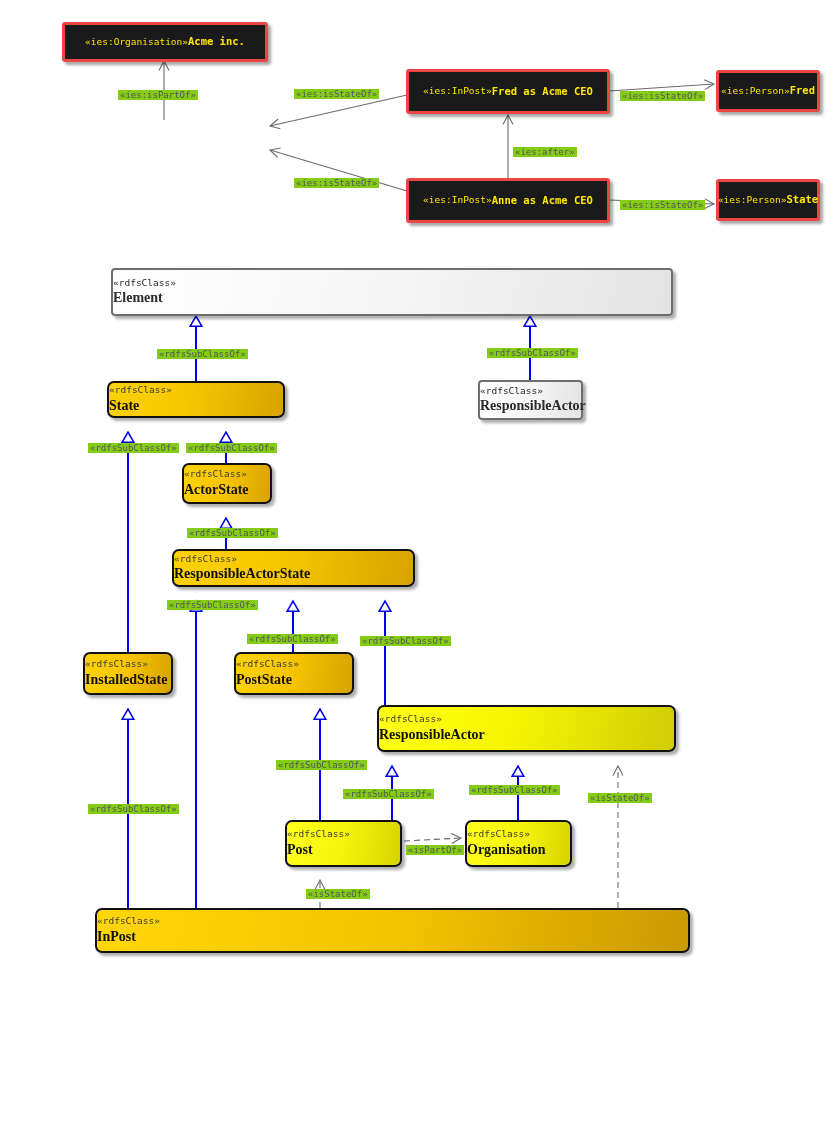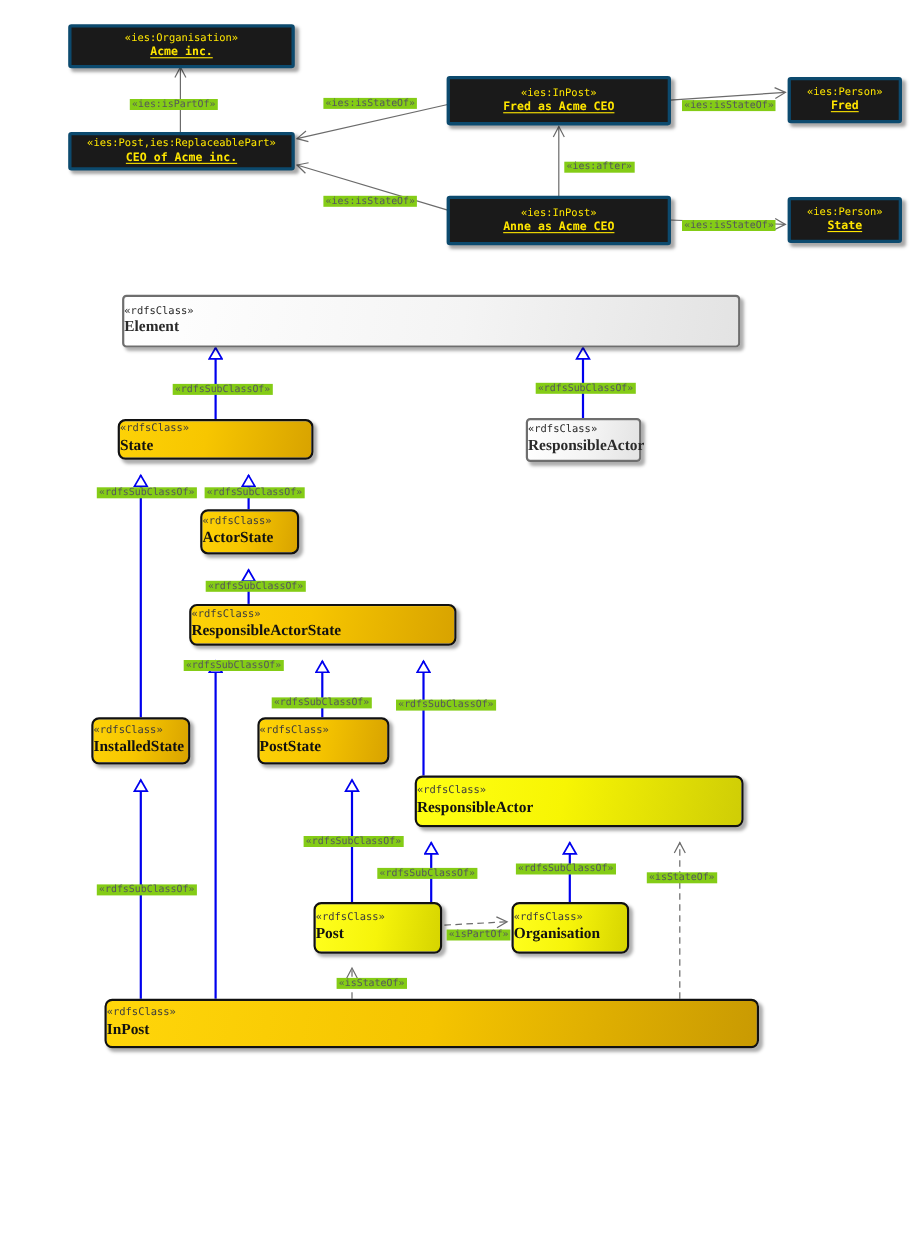--- a/index.html
+++ b/index.html
@@ -8,30 +8,30 @@
     font-family:"DejaVu Sans Mono","Liberation Mono",monospace;
     position:relative;overflow:hidden;
   }
   #canvas{position:absolute;left:0;top:0;width:837px;height:1142px;}
   svg.layer{position:absolute;left:0;top:0;width:837px;height:1142px;overflow:visible;}
 
   
   .inst{
     position:absolute;box-sizing:border-box;
     background:#1a1a1a;
-    border:3px solid #0c4a6e;
+    border:3px solid #ef4444;
     border-radius:3px;
     box-shadow:3px 3px 3px rgba(0,0,0,.35);
-    display:flex;flex-direction:column;align-items:center;justify-content:center;
+    display:flex;flex-direction:row;align-items:center;justify-content:center;
     line-height:1.28;
     z-index:5;
   }
   .inst .stereo{color:#ffe600;font-size:9.5px;white-space:nowrap;}
   .inst .nm{color:#ffe600;font-size:10.5px;font-weight:bold;white-space:nowrap;
-            text-decoration:underline;text-underline-offset:2px;}
+            text-underline-offset:2px;}
 
   
   .cls{
     position:absolute;box-sizing:border-box;
     border:2px solid #111111;
     border-radius:7px;
     box-shadow:3px 3px 3px rgba(0,0,0,.32);
     display:flex;flex-direction:column;align-items:flex-start;justify-content:center;
     line-height:1.3;
     z-index:5;
@@ -126,24 +126,20 @@
 
       <path d="M618,908 L618,766" fill="none" stroke="#6b6b6b" stroke-width="1.1" stroke-dasharray="6,4" marker-end="url(#openarrowdash)"></path>
     </g>
   </svg>
 
   <div class="inst" style="left:62px;top:22px;width:206px;height:40px;">
     <div class="stereo">«ies:Organisation»</div>
     <div class="nm">Acme inc.</div>
   </div>
 
-  <div class="inst" style="left:62px;top:120px;width:206px;height:35px;">
-    <div class="stereo">«ies:Post,ies:ReplaceablePart»</div>
-    <div class="nm">CEO of Acme inc.</div>
-  </div>
 
   <div class="inst" style="left:406px;top:69px;width:204px;height:45px;">
     <div class="stereo">«ies:InPost»</div>
     <div class="nm">Fred as Acme CEO</div>
   </div>
 
   <div class="inst" style="left:406px;top:178px;width:204px;height:45px;">
     <div class="stereo">«ies:InPost»</div>
     <div class="nm">Anne as Acme CEO</div>
   </div>

